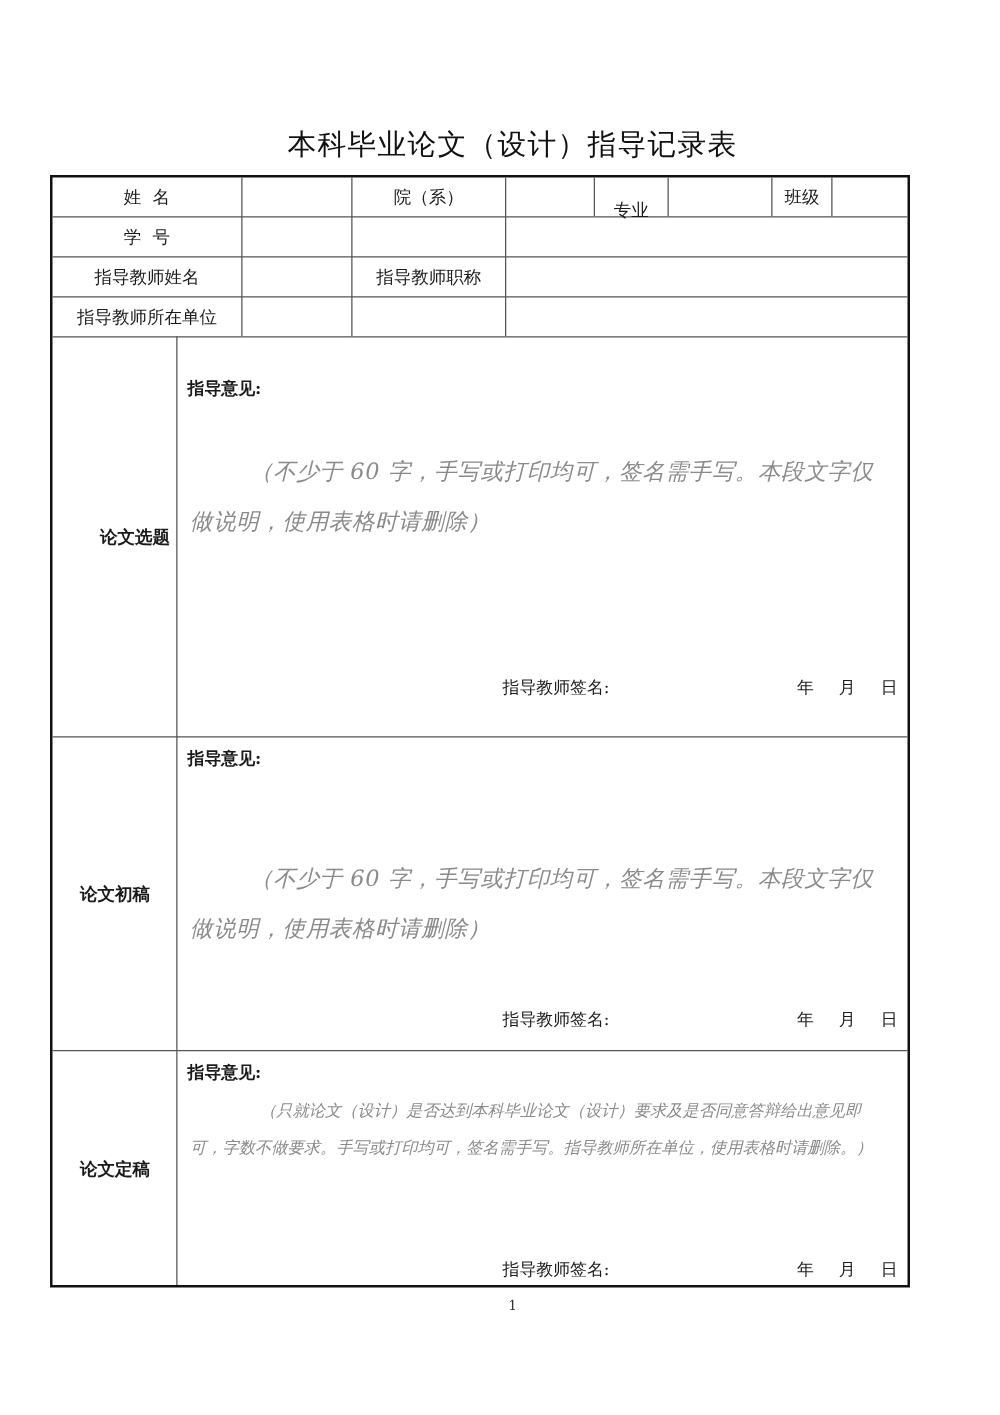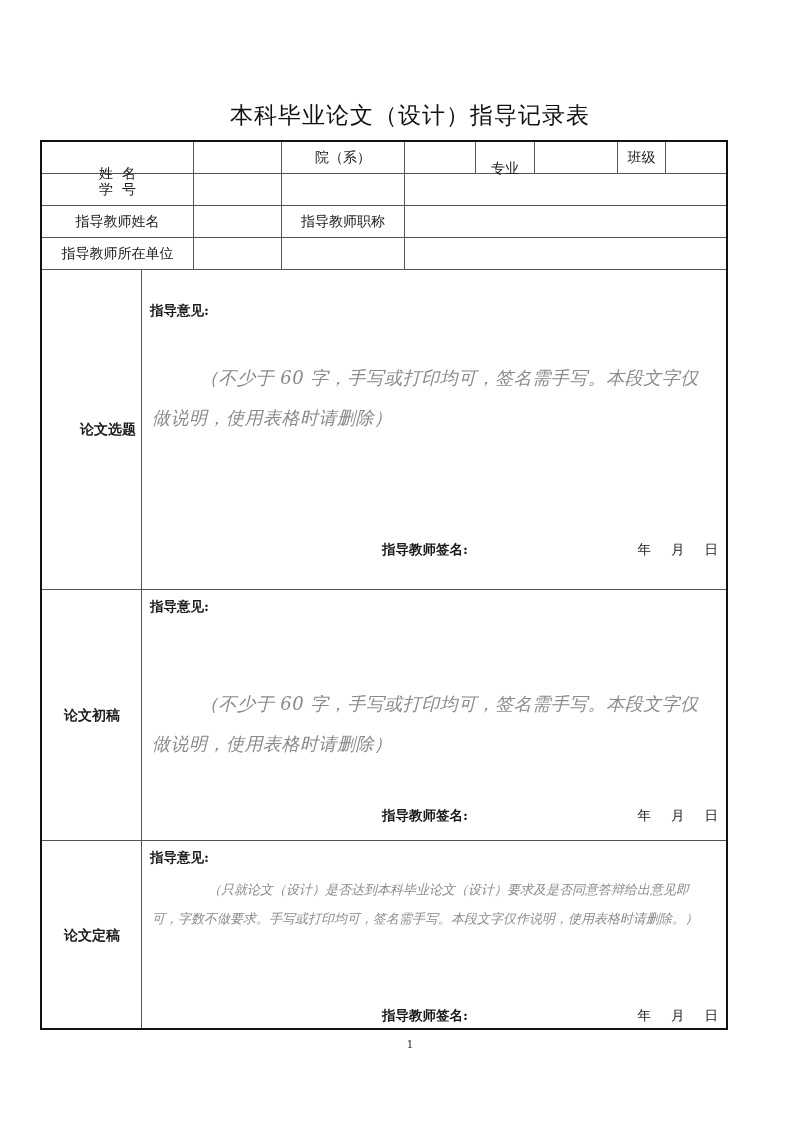--- a/index.html
+++ b/index.html
@@ -13,21 +13,21 @@
           justify-content: center; font-size: 14px; color: #1a1a1a; }
   .hline { position: absolute; height: 1px; background: #555; }
   .vline { position: absolute; width: 1px; background: #555; }
   .section-label { position: absolute; left: 0; width: 100px; display: flex; align-items: center;
                    justify-content: center; font-size: 14px; font-weight: bold; }
   .opinion-label { position: absolute; left: 108px; font-size: 13.5px; font-weight: bold; }
   .hint-big { position: absolute; left: 110px; width: 548px; font-size: 18px; font-style: italic;
               color: #8a8a8a; line-height: 40px; text-indent: 48px; letter-spacing: 0.5px; }
   .hint-small { position: absolute; left: 110px; width: 550px; font-size: 13px; font-style: italic;
                 color: #8a8a8a; line-height: 29px; text-indent: 56px; }
-  .sign { position: absolute; left: 340px; font-size: 13.5px; font-weight: bold; }
+  .sign { position: absolute; left: 360px; font-size: 13.5px; font-weight: normal; }
   .date { position: absolute; right: 8px; font-size: 13.5px; display: flex; gap: 20px; }
   .page-num { position: absolute; top: 1038px; left: 0; width: 820px; text-align: center;
               font-size: 11px; color: #333; }
 </style>
 </head>
 <body>
 
 <div class="title">本科毕业论文（设计）指导记录表</div>
 
 <div class="grid">
@@ -42,21 +42,21 @@
   <div class="vline" style="left:151px;top:0;height:127px;"></div>
   <div class="vline" style="left:239px;top:0;height:127px;"></div>
   <div class="vline" style="left:362px;top:0;height:127px;"></div>
   <div class="vline" style="left:433px;top:0;height:31px;"></div>
   <div class="vline" style="left:492px;top:0;height:31px;"></div>
   <div class="vline" style="left:575px;top:0;height:31px;"></div>
   <div class="vline" style="left:623px;top:0;height:31px;"></div>
 
   <div class="vline" style="left:99px;top:127px;height:759px;"></div>
 
-  <div class="cell" style="left:0;top:16px;width:151px;height:31px;white-space:pre;">姓  名</div>
+  <div class="cell" style="left:0;top:0;width:151px;height:31px;white-space:pre;">姓  名</div>
   <div class="cell" style="left:152px;top:0;width:87px;height:31px;"></div>
   <div class="cell" style="left:240px;top:0;width:122px;height:31px;">院（系）</div>
   <div class="cell" style="left:363px;top:0;width:70px;height:31px;"></div>
   <div class="cell" style="left:434px;top:11px;width:58px;height:31px;text-align:center;">专业</div>
   <div class="cell" style="left:493px;top:0;width:82px;height:31px;"></div>
   <div class="cell" style="left:576px;top:0;width:47px;height:31px;">班级</div>
   <div class="cell" style="left:624px;top:0;width:60px;height:31px;"></div>
 
   <div class="cell" style="left:0;top:32px;width:151px;height:31px;white-space:pre;text-align:right;">学  号</div>
   <div class="cell" style="left:152px;top:32px;width:87px;height:31px;"></div>
@@ -91,21 +91,21 @@
     <div class="date" style="top:665px;">
       <span>年</span>
       <span>月</span>
       <span>日</span>
     </div>
   </div>
 
   <div>
     <div class="section-label" style="top:699px;height:190px;">论文定稿</div>
     <div class="opinion-label" style="top:707px;">指导意见:</div>
-    <div class="hint-small" style="top:733px;">（只就论文（设计）是否达到本科毕业论文（设计）要求及是否同意答辩给出意见即可，字数不做要求。手写或打印均可，签名需手写。本段文字仅作说明，使用表格时请删除。）</div>
+    <div class="hint-small" style="top:733px;">（只就论文（设计）是否达到本科毕业论文（设计）要求及是否同意答辩给出意见即可，字数不做要求。手写或打印均可，签名需手写。指导教师所在单位，使用表格时请删除。）</div>
     <div class="sign" style="top:865px;">指导教师签名:</div>
     <div class="date" style="top:865px;">
       <span>年</span>
       <span>月</span>
       <span>日</span>
     </div>
   </div>
 
 </div>
 

